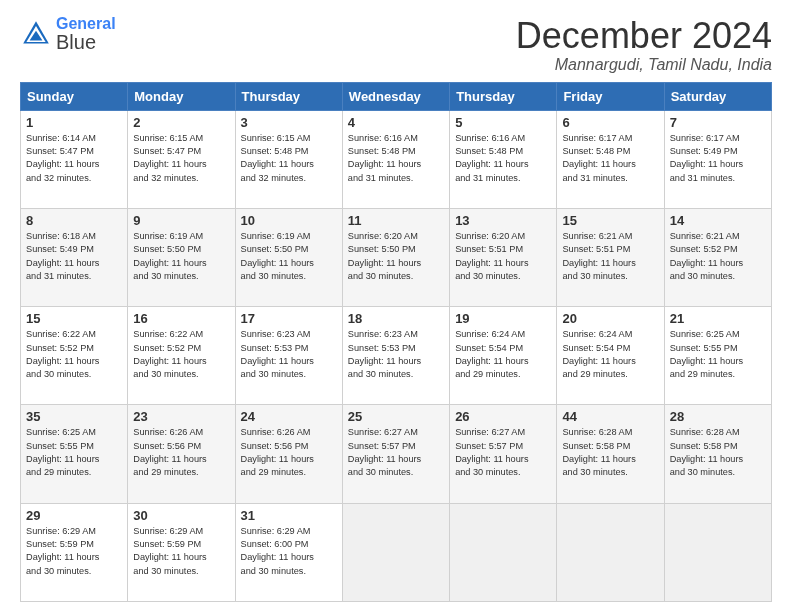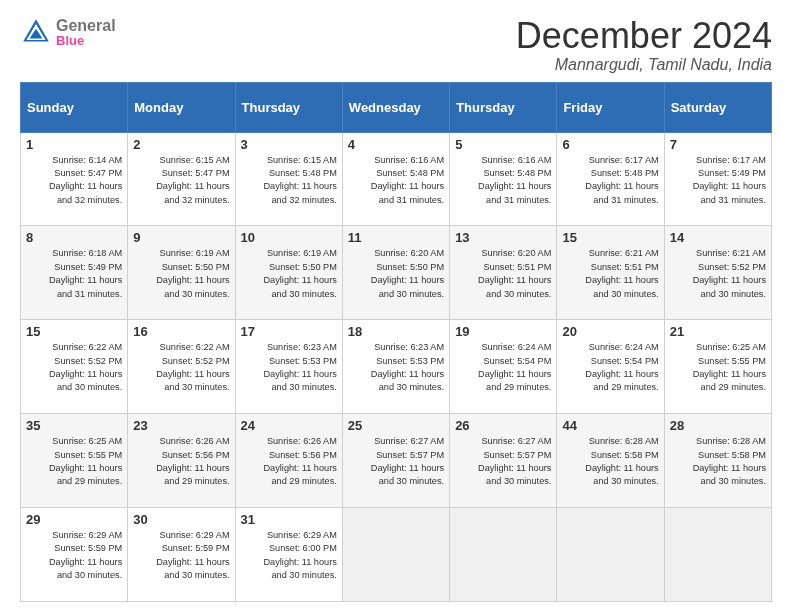--- a/index.html
+++ b/index.html
@@ -29,26 +29,26 @@
       gap: 4px;
     }
     .logo-text {
       display: flex;
       flex-direction: column;
       line-height: 1;
     }
     .logo-general {
       font-size: 16px;
       font-weight: bold;
-      color: #737373;
+      color: #3b82f6;
     }
     .logo-blue {
-      font-size: 13px;
-      font-weight: bold;
-      color: #ec4899;
+      font-size: 20px;
+      font-weight: normal;
+      color: #404040;
     }
     .logo-icon {
       width: 32px;
       height: 32px;
     }
     .title-section {
       text-align: right;
     }
     .month-title {
       font-size: 36px;
@@ -63,21 +63,21 @@
     }
     .calendar-table {
       width: 100%;
       border-collapse: collapse;
       flex: 1;
     }
     .calendar-table th {
       background-color: #2e6db4;
       color: white;
       text-align: left;
-      padding: 17px 6px;
+      padding: 6px 6px;
       font-size: 13px;
       font-weight: bold;
       border: 1px solid #4a80c0;
     }
     .calendar-table td {
       vertical-align: top;
       padding: 4px 5px;
       font-size: 9.5px;
       color: #333;
       border: 1px solid #d0d0d0;
@@ -92,21 +92,20 @@
     }
     .day-number {
       font-size: 13px;
       font-weight: bold;
       display: block;
       margin-bottom: 2px;
     }
     .day-info {
       line-height: 1.45;
       font-size: 9.2px;
-      text-align: right;
     }
   </style>
 </head>
 <body>
 
 <div class="page">
   <div class="header">
     <div class="logo">
       <svg class="logo-icon" viewBox="0 0 40 40">
         <polygon points="20,4 36,32 4,32" fill="#1a6abf"></polygon>

